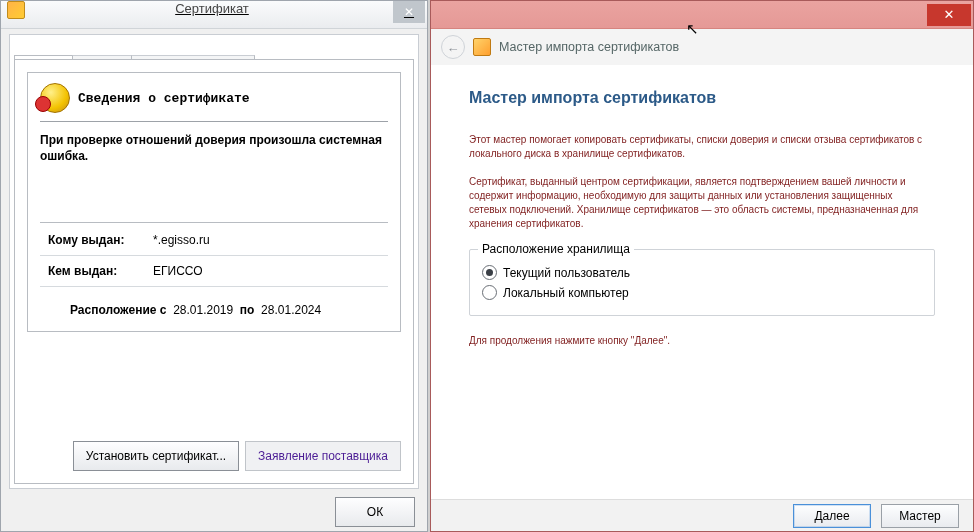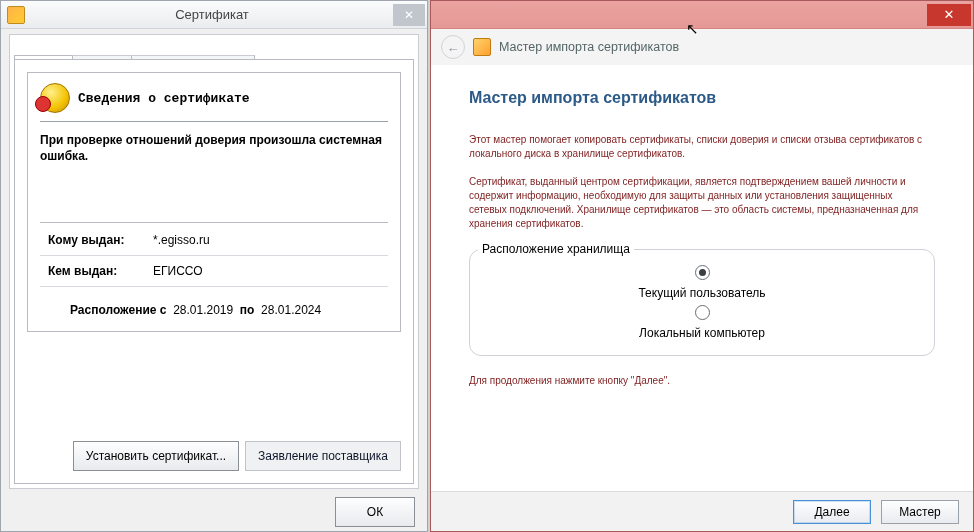--- a/index.html
+++ b/index.html
@@ -1,19 +1,19 @@
 <!DOCTYPE html>
 <html><head>
 <meta charset="utf-8">
 <style>
   html,body{margin:0;padding:0;font-family:"Segoe UI",Tahoma,sans-serif;font-size:12px;background:#eee;}
   .desktop{width:974px;height:532px;position:relative;background:#d0d0d0;overflow:hidden;}
   
   .win-left{position:absolute;left:0;top:0;width:428px;height:532px;background:#f0f0f0;border:1px solid #9fa5ad;box-sizing:border-box;}
-  .title-bar-l{height:27px;background:linear-gradient(#fafbfc,#eaecef);display:flex;align-items:center;position:relative;border-bottom:1px solid #d0d4d8;}
+  .title-bar-l{height:27px;background:linear-gradient(#fafbfc,#eaecef);display:flex;align-items:flex-start;position:relative;border-bottom:1px solid #d0d4d8;text-decoration:underline;}
   .win-icon-l{width:16px;height:16px;margin:0 6px;background:linear-gradient(135deg,#ffb347,#ffcc33);border:1px solid #c08b1c;border-radius:2px;}
   .title-l{flex:1;text-align:center;color:#444;font-size:13px;}
   .close-l{width:32px;height:22px;background:#c0c6cc;color:#fff;display:flex;align-items:center;justify-content:center;font-family:Arial;font-size:12px;margin-right:2px;border-radius:0;cursor:default;}
   .client-l{position:absolute;left:8px;right:8px;top:33px;bottom:42px;background:#fff;border:1px solid #c9cdd3;box-sizing:border-box;}
   .tabs-l{display:flex;padding:20px 4px 0 4px;}
   .tab-l{padding:3px 9px;border:1px solid #b8bcc2;border-bottom:none;background:#fff;margin-right:-1px;font-size:12px;cursor:default;}
   .tab-l.inactive{background:#f4f5f6;border-top:1px solid #c9cdd3;}
   .tab-body-l{position:absolute;left:4px;right:4px;top:24px;bottom:4px;border:1px solid #b8bcc2;background:#fff;box-sizing:border-box;padding:12px;}
   .cert-box{border:1px solid #b8bcc2;padding:10px 12px 14px 12px;}
   .cert-head{display:flex;align-items:center;gap:8px;margin-bottom:8px;}
@@ -23,39 +23,39 @@
   .hr-thick{border:none;border-top:1px solid #9da2a8;margin:6px 0 10px 0;}
   .err-msg{font-weight:bold;line-height:1.35;}
   .hr-thin{border:none;border-top:1px solid #b8bcc2;margin:58px 0 10px 0;}
   .field-row{display:flex;margin:8px 8px;}
   .field-label{width:105px;font-weight:bold;}
   .hr-mid{border:none;border-top:1px solid #d6dade;margin:8px 0;}
   .valid-row{margin:16px 0 0 30px;}
   .valid-row b{font-weight:bold;}
   .btns-l{position:absolute;right:12px;bottom:12px;display:flex;gap:6px;}
   .btn{min-width:70px;height:30px;padding:0 12px;border:1px solid #8a8f96;background:linear-gradient(#fefeff,#e8eaed);font-family:inherit;font-size:12px;cursor:default;}
-  .btn[disabled]{color:#0f172a;background:#f0f1f3;border-color:#c0c4c9;}
+  .btn[disabled]{color:#4c1d95;background:#f0f1f3;border-color:#c0c4c9;}
   .footer-l{position:absolute;left:0;right:0;bottom:0;height:38px;display:flex;align-items:center;justify-content:flex-end;padding:0 12px;box-sizing:border-box;}
   
   .win-right{position:absolute;left:430px;top:0;width:544px;height:532px;background:#fff;border:1px solid #a85a5a;box-sizing:border-box;}
   .title-bar-r{height:27px;background:linear-gradient(#eaa3a0,#e59996);display:flex;align-items:center;justify-content:flex-end;border-bottom:1px solid #d6847f;}
   .close-r{width:44px;height:22px;background:#c7372d;color:#fff;display:flex;align-items:center;justify-content:center;font-family:Arial;font-size:13px;margin-right:2px;cursor:default;}
   .ribbon-r{height:36px;background:#f4f4f4;border-bottom:1px solid #ddd;display:flex;align-items:center;padding:0 10px;gap:8px;}
   .back-arrow{width:22px;height:22px;border:1px solid #cfd3d8;border-radius:50%;display:flex;align-items:center;justify-content:center;color:#8a8f96;font-size:13px;}
   .wiz-icon{width:16px;height:16px;background:linear-gradient(135deg,#ffd36b,#ff9f2e);border:1px solid #c07a12;border-radius:2px;}
   .ribbon-title{color:#566;font-size:12.5px;}
   .content-r{position:absolute;left:0;right:0;top:64px;bottom:42px;background:#fff;padding:24px 38px;box-sizing:border-box;overflow:hidden;}
   .h1-r{color:#2c5a88;font-size:16px;font-weight:600;margin:0 0 26px 0;}
   .p-r{color:#7f1d1d;line-height:1.4;margin:0 8px 14px 0;font-size:10px;}
-  .group-r{border:1px solid #cfd3d8;border-radius:12px;padding:10px 12px 10px 12px;margin:18px 0;position:relative;}
+  .group-r{border:1px solid #cfd3d8;border-radius:2px;padding:10px 12px 10px 12px;margin:18px 0;position:relative;}
   .group-legend{position:absolute;top:-8px;left:8px;background:#fff;padding:0 4px;font-size:12px;}
-  .radio-row{display:flex;align-items:center;gap:6px;margin:5px 0;flex-direction:column;}
+  .radio-row{display:flex;align-items:center;gap:6px;margin:5px 0;}
   .radio-dot{width:13px;height:13px;border:1px solid #6a6f76;border-radius:50%;display:inline-flex;align-items:center;justify-content:center;}
   .radio-dot.checked::after{content:"";width:7px;height:7px;background:#3a3f46;border-radius:50%;}
-  .footer-r{position:absolute;left:0;right:0;bottom:0;height:40px;background:#f2f2f2;border-top:1px solid #ddd;display:flex;align-items:center;justify-content:flex-end;gap:10px;padding:0 14px;box-sizing:border-box;}
+  .footer-r{position:absolute;left:0;right:0;bottom:0;height:32px;background:#f2f2f2;border-top:1px solid #ddd;display:flex;align-items:center;justify-content:flex-end;gap:10px;padding:0 14px;box-sizing:border-box;}
   .btn-r{min-width:78px;height:24px;padding:0 14px;border:1px solid #9aa0a7;background:linear-gradient(#fdfeff,#e9ebef);font-family:inherit;font-size:12px;cursor:default;}
   .btn-r.primary{border-color:#4a90d9;box-shadow:0 0 0 1px rgba(74,144,217,.25) inset;}
   .cursor-r{position:absolute;left:686px;top:20px;font-size:15px;color:#000;pointer-events:none;}
 </style>
 </head>
 <body>
 
 <div class="desktop">
 
   <div class="win-left">

